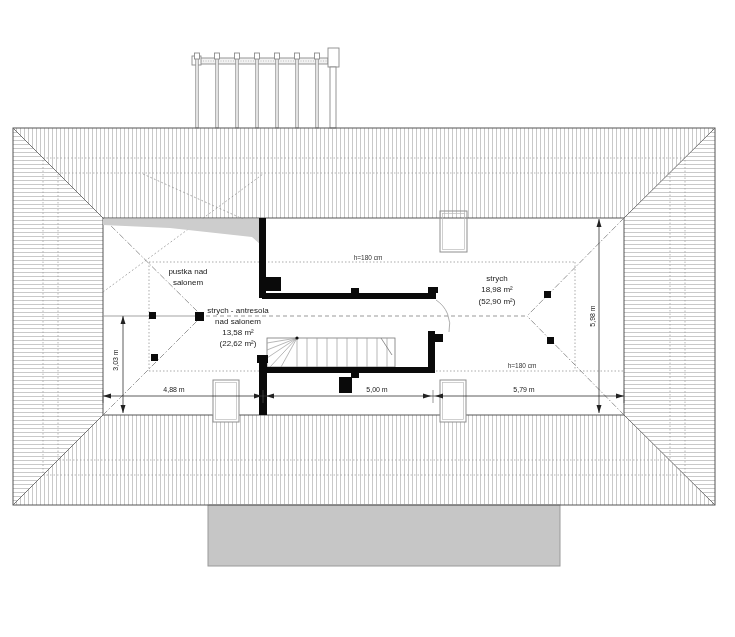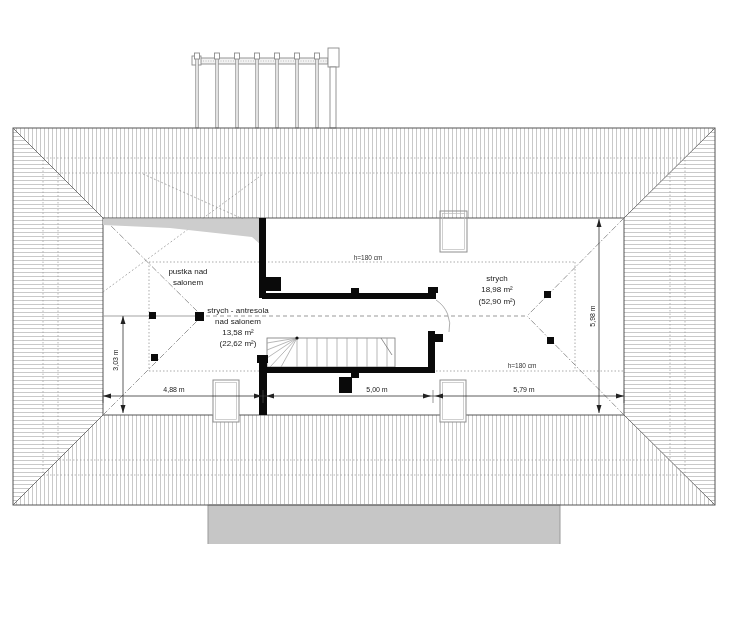--- a/index.html
+++ b/index.html
@@ -1,16 +1,16 @@
 <!DOCTYPE html>
 <html><head>
 <meta charset="utf-8">
 <style>
   html,body{margin:0;padding:0;background:#ffffff;}
-  .canvas{position:relative;width:735px;height:544px;background:#fff;overflow:hidden;
+  .canvas{position:relative;width:735px;height:637px;background:#fff;overflow:hidden;
           font-family:"Liberation Sans",sans-serif;}
   svg{display:block;}
   .room-label{font-size:8px;fill:#1a1a1a;}
   .dim-label{font-size:7px;fill:#1a1a1a;}
   .h-label{font-size:6.5px;fill:#333;}
 </style>
 </head>
 <body>
 
 <div class="canvas">

